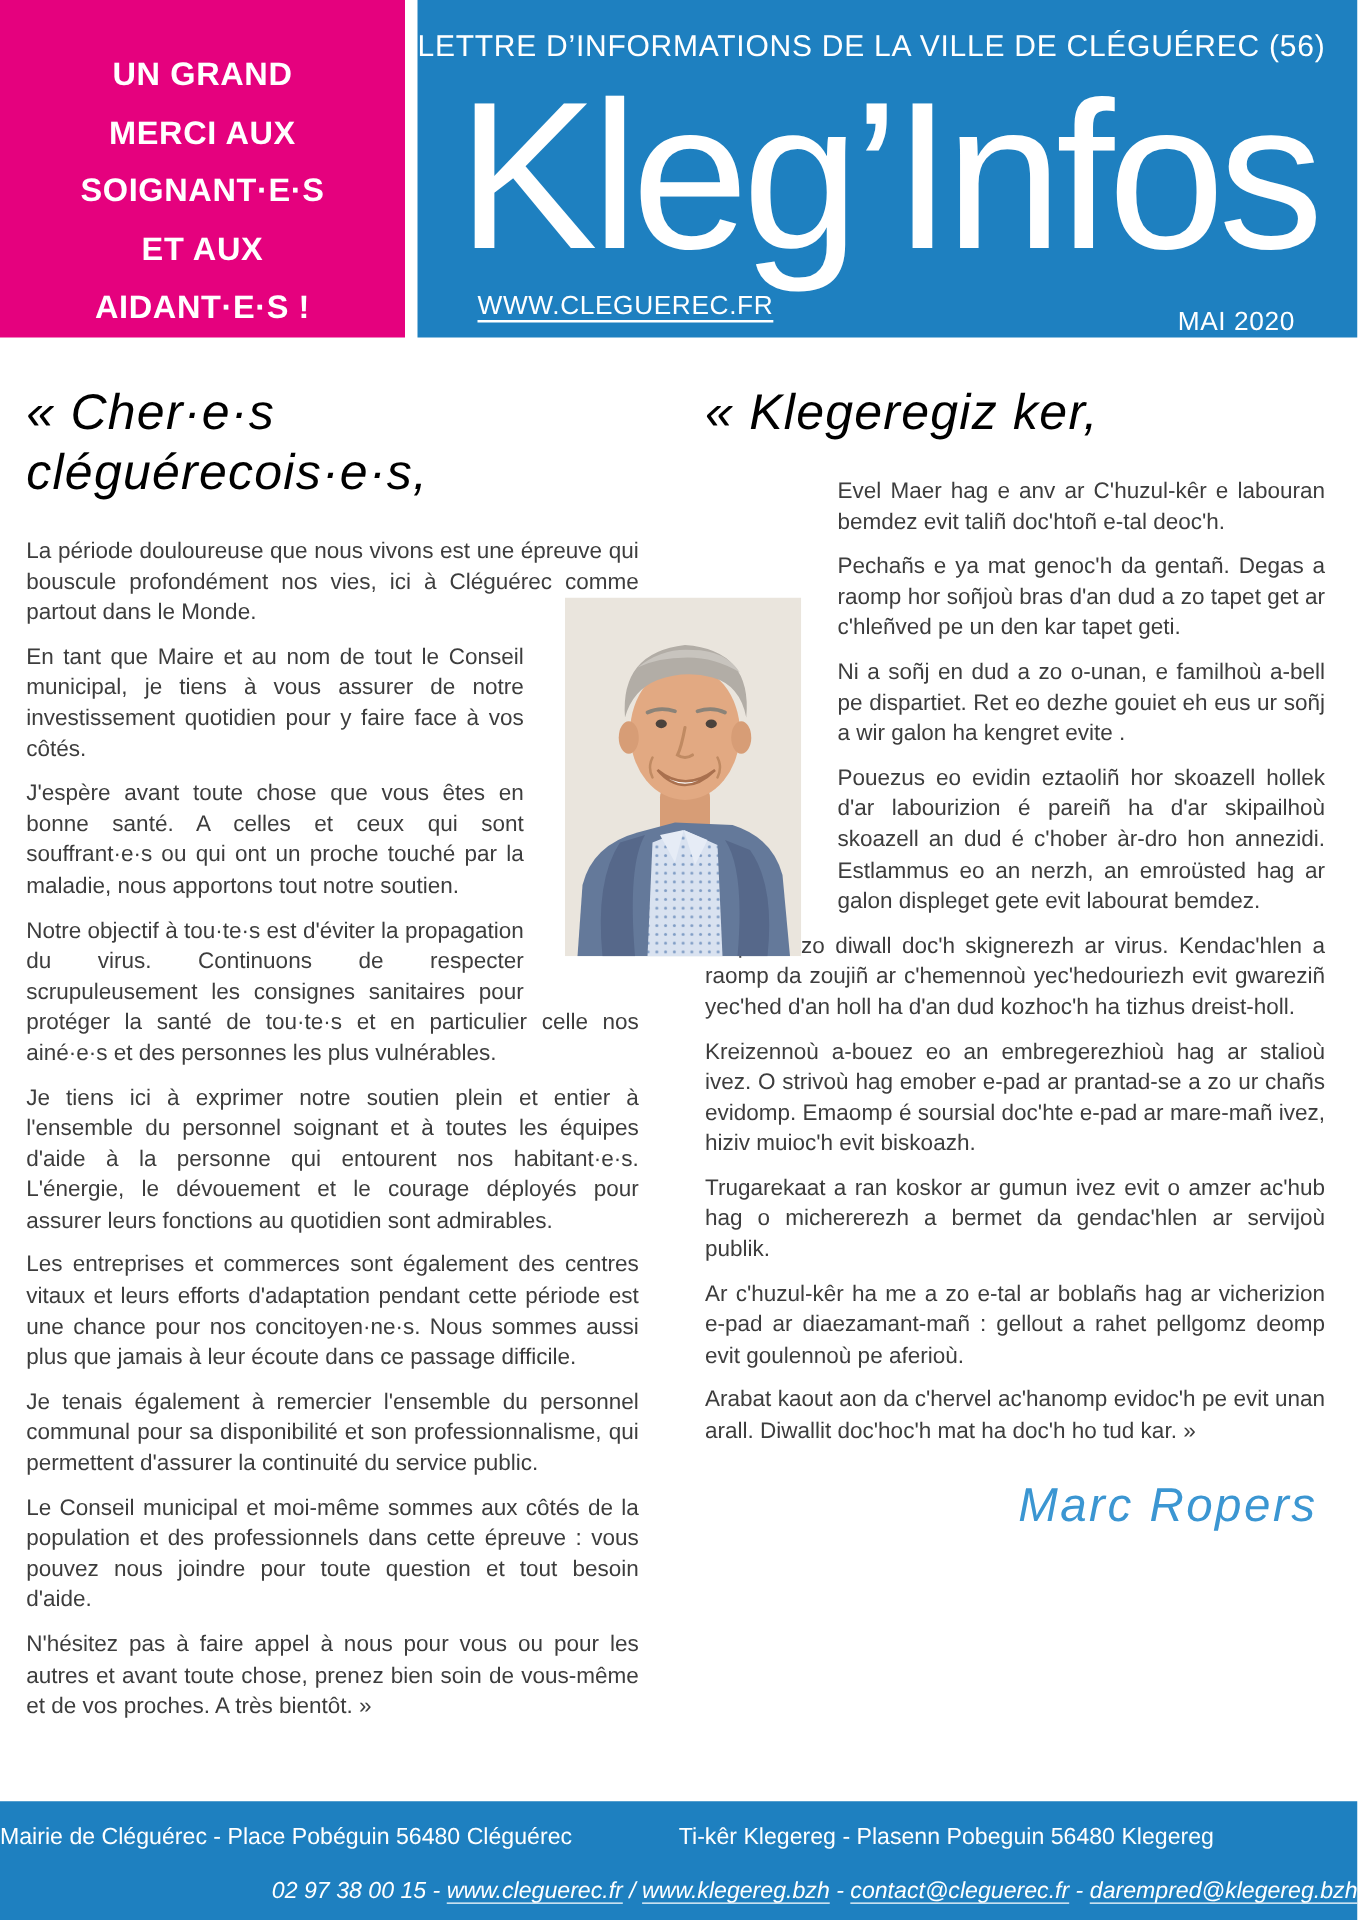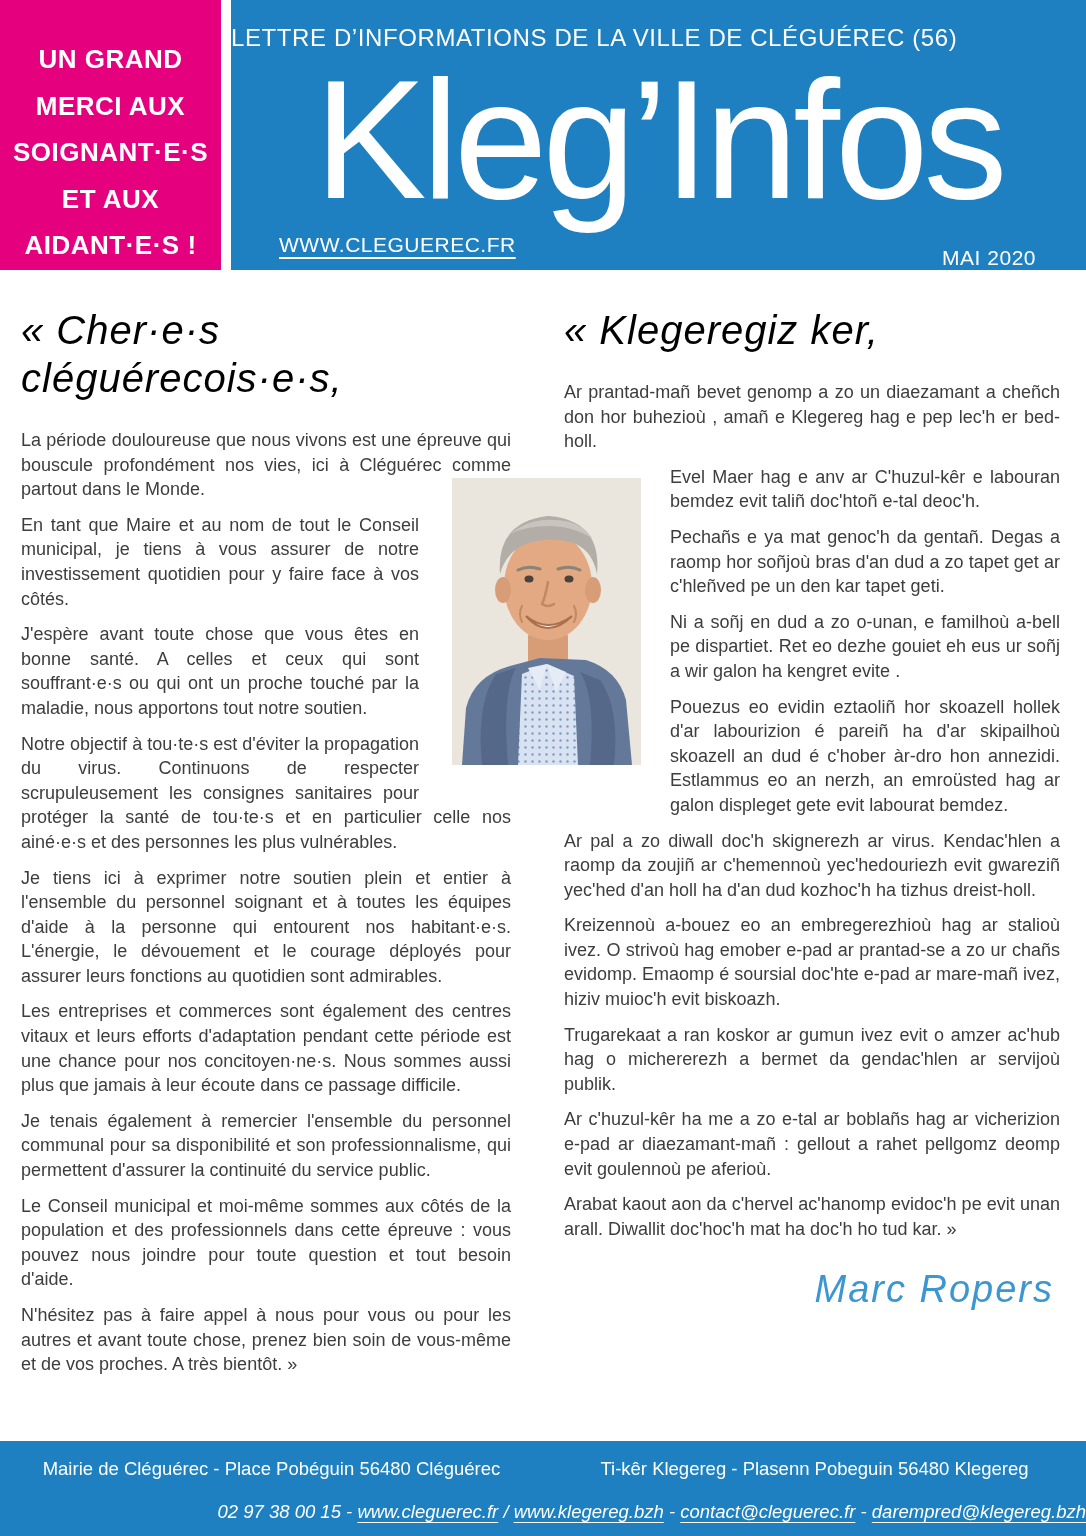--- a/index.html
+++ b/index.html
@@ -14,21 +14,21 @@
   }
 
   
   .header {
     position: absolute;
     top: 0; left: 0;
     width: 1086px; height: 270px;
     display: flex;
   }
   .thanks-banner {
-    width: 221px;
+    width: 324px;
     background: #e5017e;
     color: #ffffff;
     font-weight: bold;
     font-size: 26px;
     letter-spacing: 0.5px;
     text-align: center;
     box-sizing: border-box;
     padding-top: 36px;
     line-height: 46.5px;
   }
@@ -121,21 +121,21 @@
     position: absolute;
     left: 0; top: 1441px;
     width: 1086px; height: 95px;
     background: #1e80c0;
     color: #ffffff;
     font-size: 18.5px;
     box-sizing: border-box;
     padding-top: 17px;
   }
   .footer-row1 { display: flex; }
-  .footer-row1 > div { flex: 1; text-align: center; }
+  .footer-row1 > div { flex: 1; text-align: left; }
   .footer-row2 { text-align: right; margin-top: 21px; font-style: italic; }
   .footer a, .footer .link {
     color: #ffffff;
     text-decoration: underline;
     text-underline-offset: 4px;
     cursor: pointer;
   }
 </style>
 </head>
 <body>
@@ -168,21 +168,20 @@
     <p>Notre objectif à tou·te·s est d'éviter la propagation du virus. Continuons de respecter scrupuleusement les consignes sanitaires pour protéger la santé de tou·te·s et en particulier celle nos ainé·e·s et des personnes les plus vulnérables.</p>
     <p>Je tiens ici à exprimer notre soutien plein et entier à l'ensemble du personnel soignant et à toutes les équipes d'aide à la personne qui entourent nos habitant·e·s. L'énergie, le dévouement et le courage déployés pour assurer leurs fonctions au quotidien sont admirables.</p>
     <p>Les entreprises et commerces sont également des centres vitaux et leurs efforts d'adaptation pendant cette période est une chance pour nos concitoyen·ne·s. Nous sommes aussi plus que jamais à leur écoute dans ce passage difficile.</p>
     <p>Je tenais également à remercier l'ensemble du personnel communal pour sa disponibilité et son professionnalisme, qui permettent d'assurer la continuité du service public.</p>
     <p>Le Conseil municipal et moi-même sommes aux côtés de la population et des professionnels dans cette épreuve : vous pouvez nous joindre pour toute question et tout besoin d'aide.</p>
     <p>N'hésitez pas à faire appel à nous pour vous ou pour les autres et avant toute chose, prenez bien soin de vous-même et de vos proches. A très bientôt. »</p>
   </div>
 
   <div class="col col-br">
     <h1 class="script-heading">« Klegeregiz ker,</h1>
-    <p>Ar prantad-mañ bevet genomp a zo un diaezamant a cheñch don hor buhezioù , amañ e Klegereg hag e pep lec'h er bed-holl.</p>
     <div class="photo-spacer-right"></div>
     <p>Evel Maer hag e anv ar C'huzul-kêr e labouran bemdez evit taliñ doc'htoñ e-tal deoc'h.</p>
     <p>Pechañs e ya mat genoc'h da gentañ. Degas a raomp hor soñjoù bras d'an dud a zo tapet get ar c'hleñved pe un den kar tapet geti.</p>
     <p>Ni a soñj en dud a zo o-unan, e familhoù a-bell pe dispartiet. Ret eo dezhe gouiet eh eus ur soñj a wir galon ha kengret evite .</p>
     <p>Pouezus eo evidin eztaoliñ hor skoazell hollek d'ar labourizion é pareiñ ha d'ar skipailhoù skoazell an dud é c'hober àr-dro hon annezidi. Estlammus eo an nerzh, an emroüsted hag ar galon displeget gete evit labourat bemdez.</p>
     <p>Ar pal a zo diwall doc'h skignerezh ar virus. Kendac'hlen a raomp da zoujiñ ar c'hemennoù yec'hedouriezh evit gwareziñ yec'hed d'an holl ha d'an dud kozhoc'h ha tizhus dreist-holl.</p>
     <p>Kreizennoù a-bouez eo an embregerezhioù hag ar stalioù ivez. O strivoù hag emober e-pad ar prantad-se a zo ur chañs evidomp. Emaomp é soursial doc'hte e-pad ar mare-mañ ivez, hiziv muioc'h evit biskoazh.</p>
     <p>Trugarekaat a ran koskor ar gumun ivez evit o amzer ac'hub hag o michererezh a bermet da gendac'hlen ar servijoù publik.</p>
     <p>Ar c'huzul-kêr ha me a zo e-tal ar boblañs hag ar vicherizion e-pad ar diaezamant-mañ : gellout a rahet pellgomz deomp evit goulennoù pe aferioù.</p>
     <p>Arabat kaout aon da c'hervel ac'hanomp evidoc'h pe evit unan arall. Diwallit doc'hoc'h mat ha doc'h ho tud kar. »</p>

